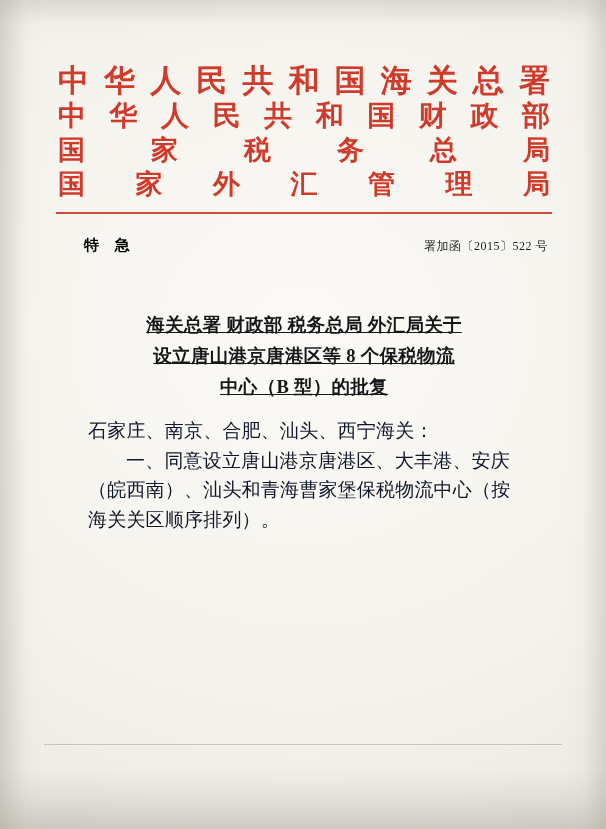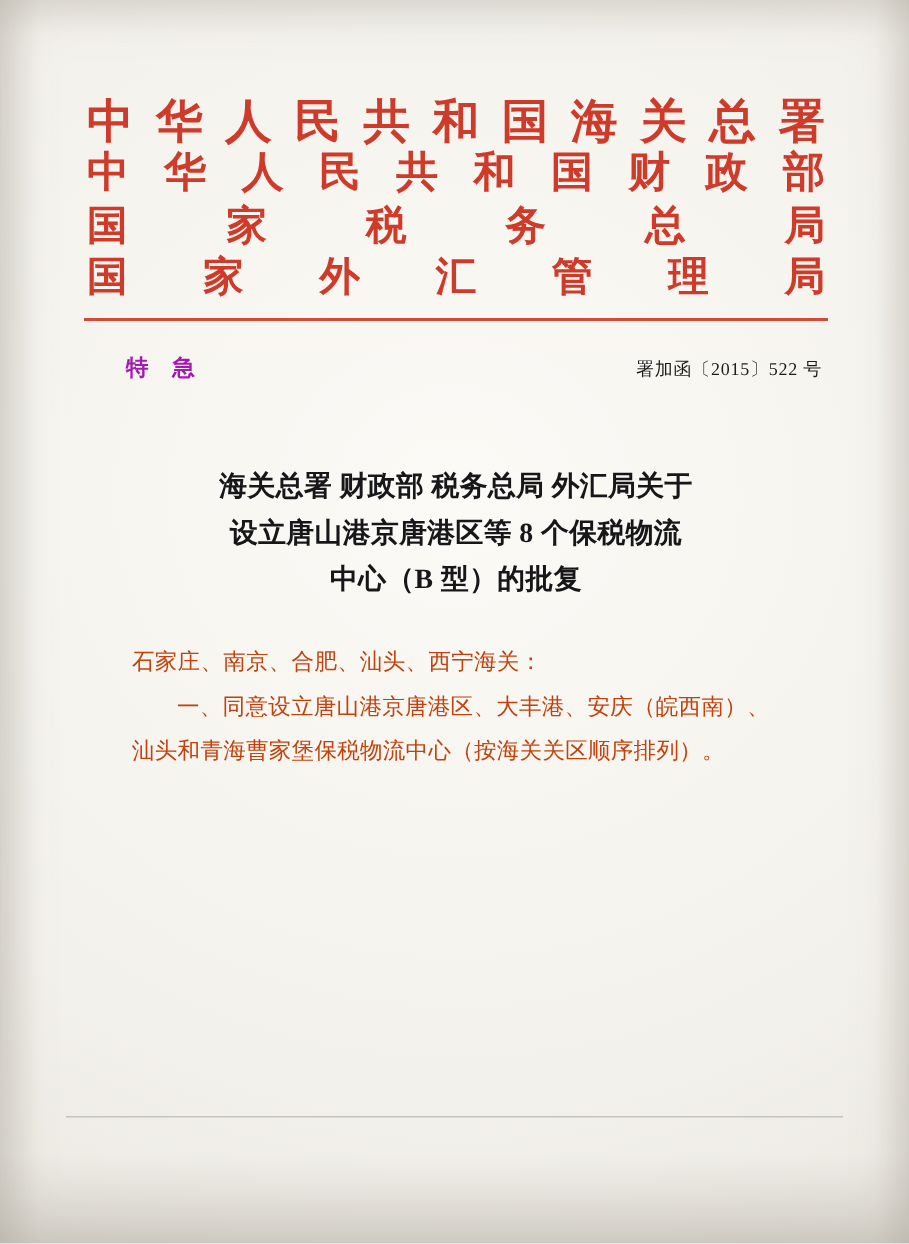--- a/index.html
+++ b/index.html
@@ -78,21 +78,21 @@
     left: 56px;
     top: 236px;
     width: 496px;
     display: flex;
     align-items: baseline;
   }
   .urgent {
     font-size: 15px;
     font-weight: bold;
     letter-spacing: 6px;
-    color: #a21caf;
+    color: #000000;
     margin-left: 28px;
   }
   .docno {
     margin-left: auto;
     margin-right: 4px;
     font-size: 12px;
     color: #1d1d1d;
     letter-spacing: 0.5px;
   }
 
@@ -102,30 +102,30 @@
     left: 78px;
     top: 310px;
     width: 452px;
     text-align: center;
     color: #17171a;
     font-size: 18.5px;
     font-weight: bold;
     line-height: 31px;
     letter-spacing: 0.3px;
   }
-  .title .ln { display: block; }
+  .title .ln { display: block; text-decoration: underline; }
 
   
   .body {
     position: absolute;
     left: 88px;
-    top: 428px;
+    top: 416px;
     width: 430px;
-    color: #c2410c;
-    font-size: 15px;
+    color: #0f172a;
+    font-size: 19px;
     line-height: 29.6px;
     letter-spacing: 0.2px;
   }
   .body p { margin: 0; }
   .body p.indent { text-indent: 2em; }
 
   
   .bottom-rule {
     position: absolute;
     left: 44px;

